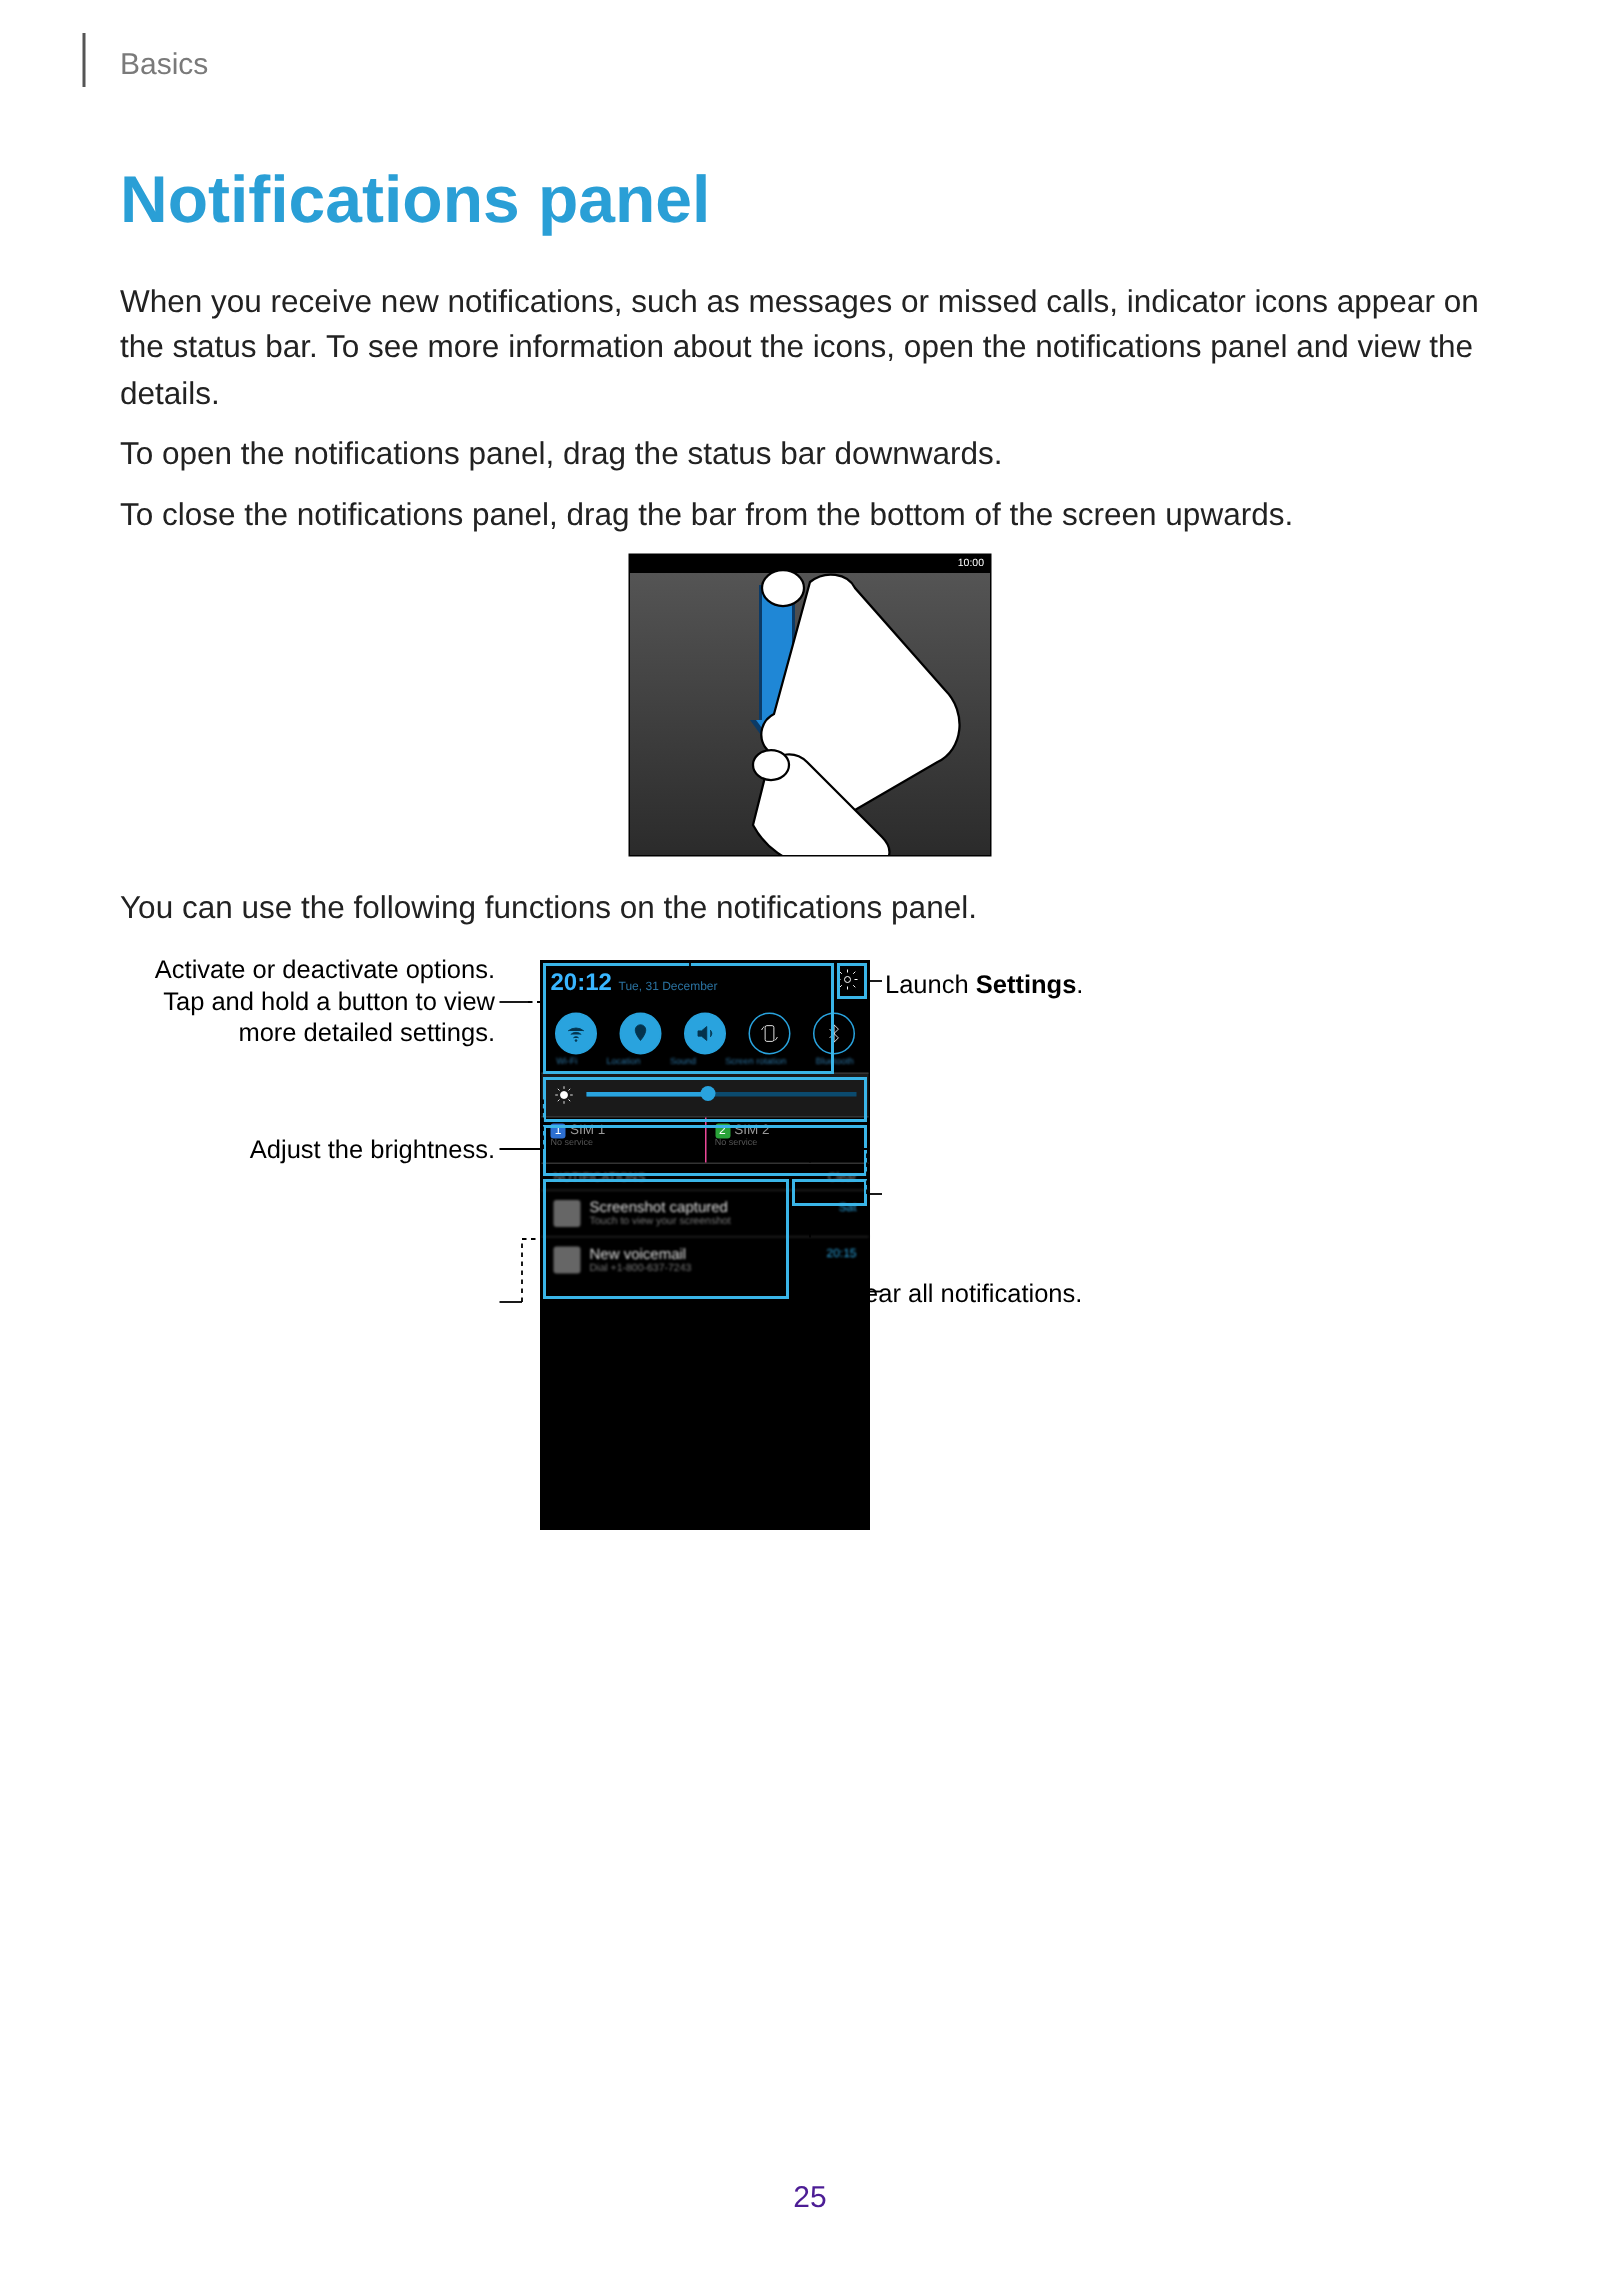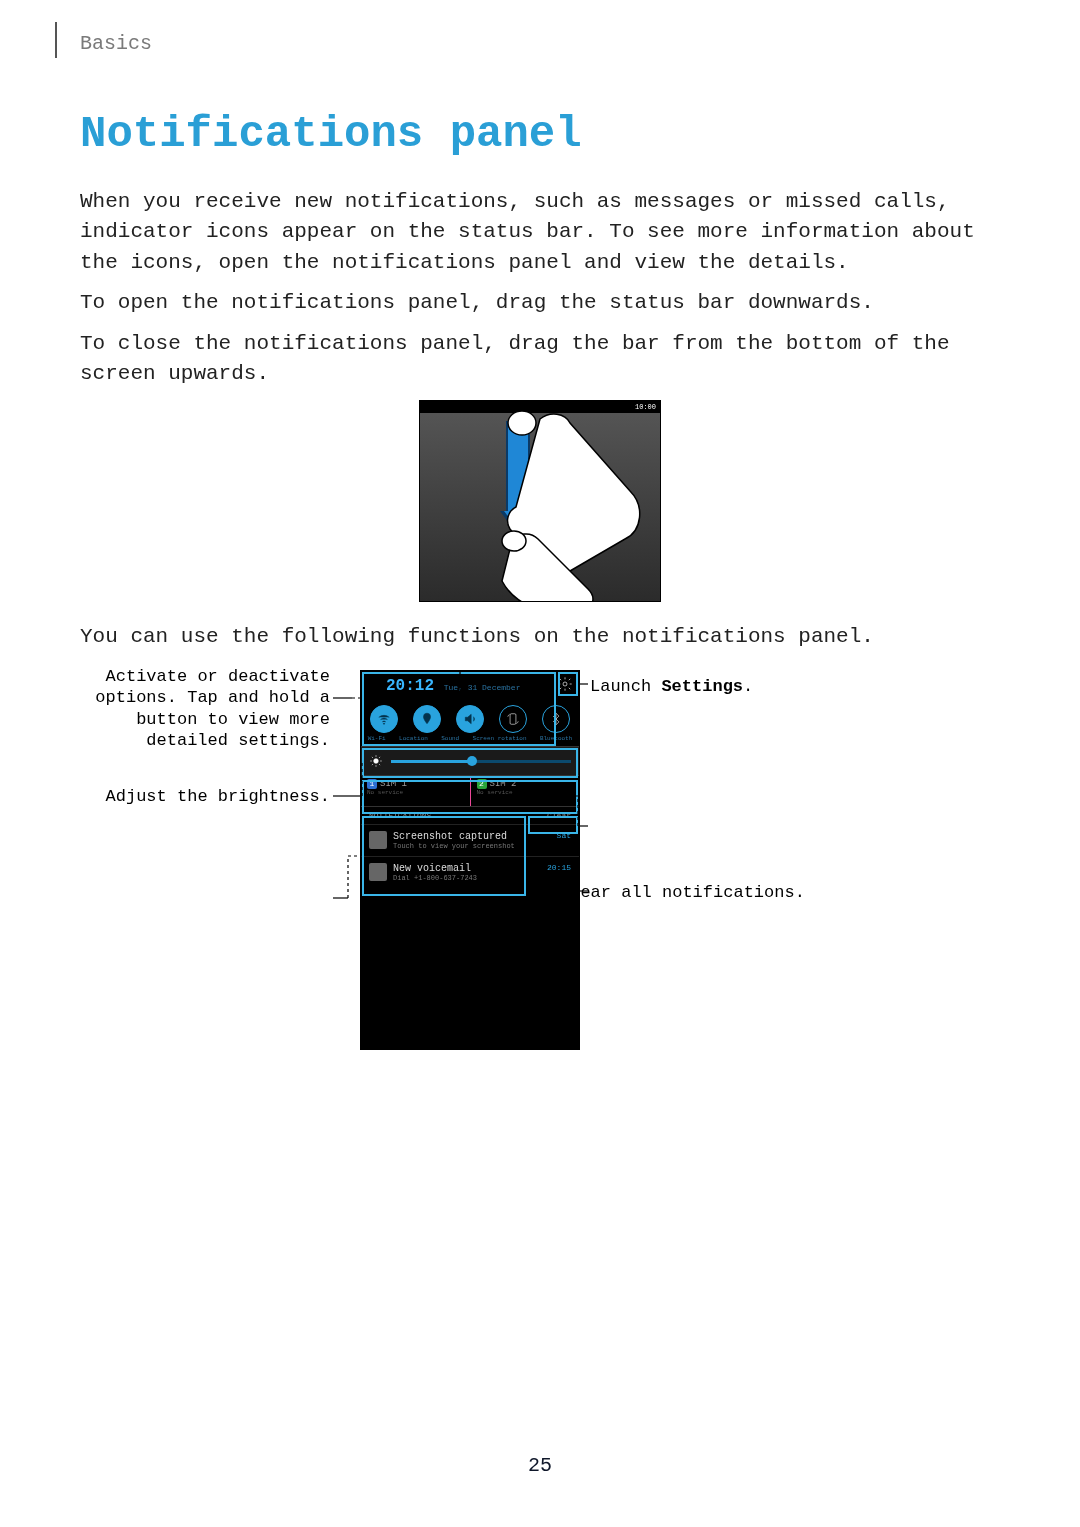--- a/index.html
+++ b/index.html
@@ -8,21 +8,20 @@
     background: #fff;
     font-family: Arial, Helvetica, sans-serif;
     color: #1a1a1a;
   }
   .page {
     width: 1080px;
     height: 1527px;
     position: relative;
     box-sizing: border-box;
     padding: 30px 80px 0 80px;
-    font-family: Liberation Mono, monospace;
   }
   .header-rule {
     position: absolute;
     left: 55px;
     top: 22px;
     width: 2px;
     height: 36px;
     background: #555;
   }
   .breadcrumb {
@@ -123,21 +122,20 @@
     border: 1px solid #000;
     box-sizing: border-box;
   }
   .np-header {
     height: 30px;
     display: flex;
     align-items: center;
     justify-content: space-between;
     padding: 0 6px;
     color: #39b6ff;
-    margin-left: 19px;
   }
   .np-header .time {
     font-size: 16px;
     font-weight: 700;
   }
   .np-header .date {
     font-size: 8px;
     color: #2a72a0;
   }
   .gear-icon-svg { width: 16px; height: 16px; stroke: #fff; fill: none; }
@@ -280,21 +278,21 @@
     stroke: #000;
     stroke-width: 1.2;
     fill: none;
   }
   .leader-dash {
     stroke-dasharray: 3 3;
   }
   .pagenum {
     text-align: center;
     font-size: 20px;
-    color: #0f172a;
+    color: #4c1d95;
     position: absolute;
     bottom: 50px;
     left: 0; right: 0;
   }
   strong { font-weight: 700; }
 </style>
 </head>
 <body>
 
 <div class="page">

